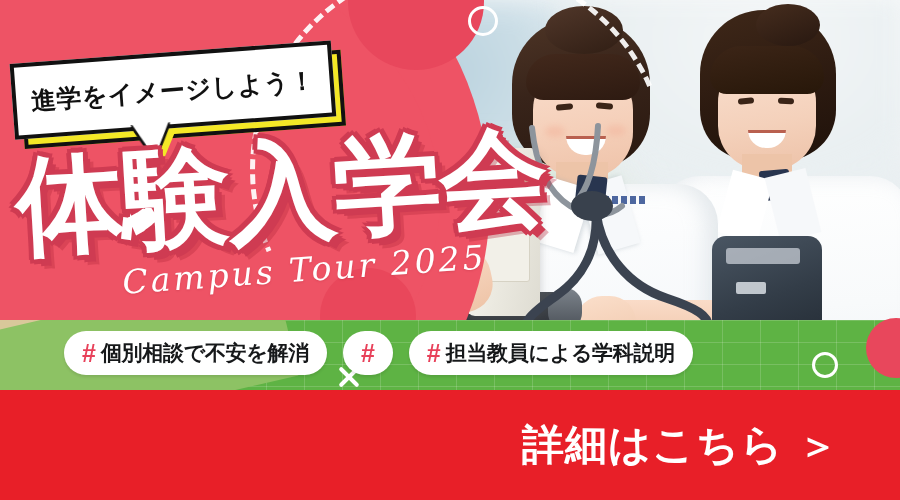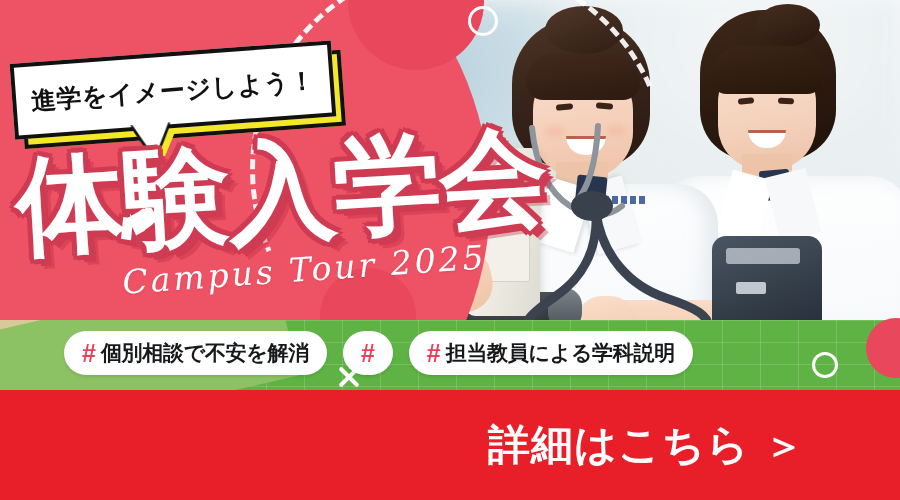--- a/index.html
+++ b/index.html
@@ -186,21 +186,21 @@
   .pill{background:#ffffff;border-radius:28px;height:44px;display:flex;align-items:center;gap:5px;
     padding:0 18px;box-shadow:0 2px 3px rgba(0,0,0,.1);}
   .pill-hash{color:#e8415a;font-size:25px;font-weight:bold;line-height:1;}
   .pill-txt{color:#16181a;font-size:21px;font-weight:bold;white-space:nowrap;letter-spacing:-.3px;}
 
   
   .cta{position:absolute;left:0;top:390px;width:900px;height:110px;background:#e81f28;
     display:flex;align-items:center;}
   .cta-left{margin-left:80px;font-size:54px;font-weight:bold;color:#f7e32c;letter-spacing:1px;white-space:nowrap;
     text-shadow:3px 3px 0 rgba(150,10,20,.28);}
-  .cta-right{margin-left:auto;margin-right:96px;display:flex;align-items:center;gap:14px;}
+  .cta-right{margin-left:auto;margin-right:62px;display:flex;align-items:center;gap:14px;}
   .cta-right-txt{font-size:42px;font-weight:bold;color:#ffffff;letter-spacing:1px;white-space:nowrap;}
   .cta-arrow{font-size:40px;font-weight:bold;color:#ffffff;line-height:1;}
 
 </style>
 </head>
 <body>
 
 <div class="banner">
 
   <div class="photo">

